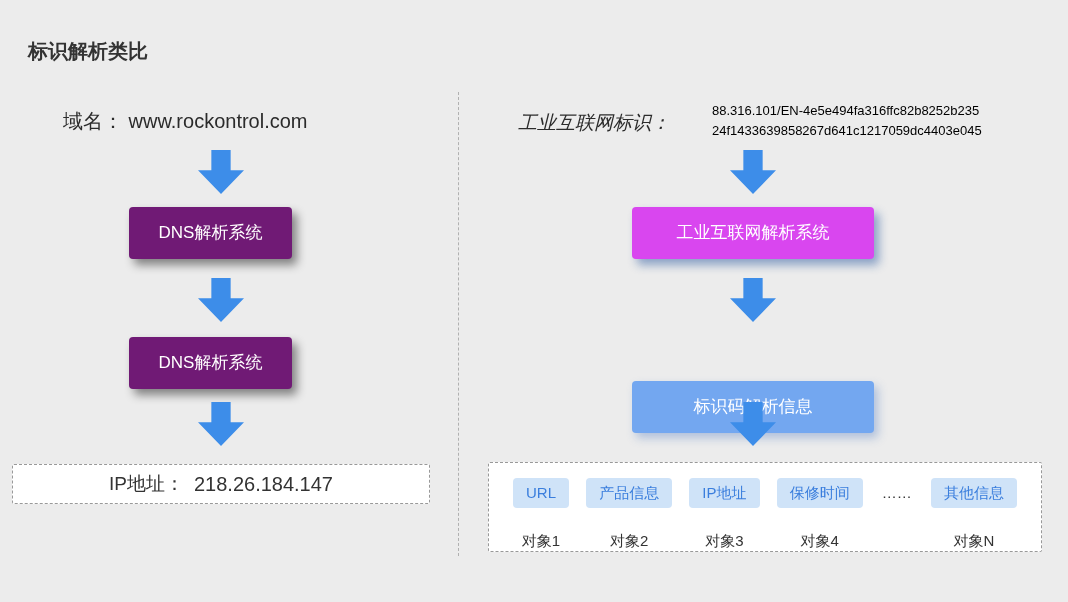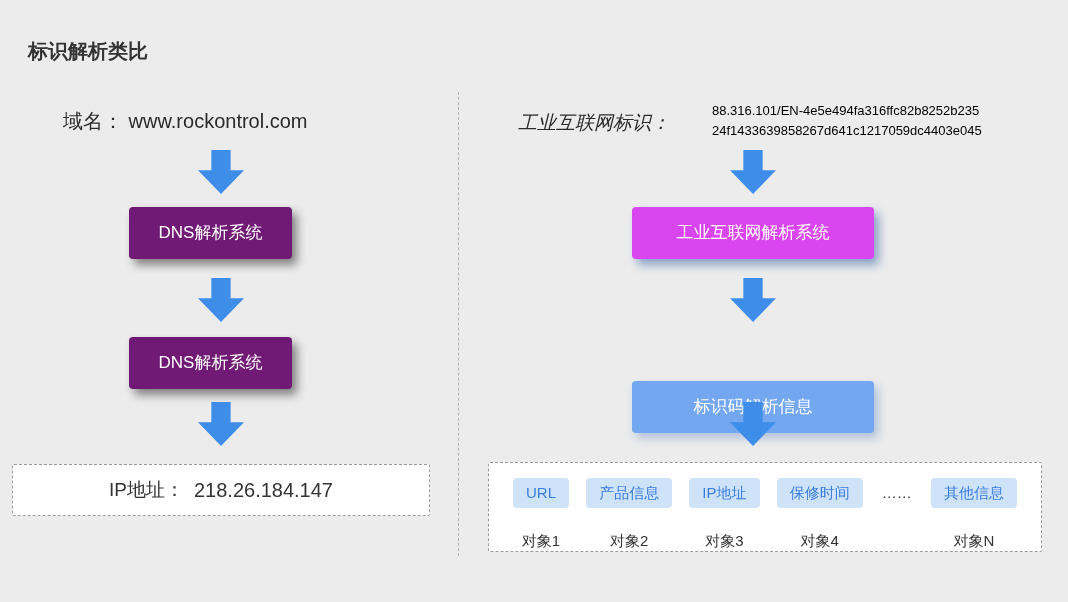--- a/index.html
+++ b/index.html
@@ -76,21 +76,21 @@
   .box-r2 { top:337px; }
   
   .dashed {
     position:absolute;
     background:#ffffff;
     border:1px dashed #999;
     border-radius:2px;
     box-sizing:border-box;
   }
   .dashed-left {
-    left:12px; top:464px; width:418px; height:52px;
+    left:12px; top:464px; width:418px; height:40px;
     display:flex; align-items:center; justify-content:center;
     font-size:19px; color:#333; white-space:nowrap;
   }
   .dashed-left .val { margin-left:10px; font-size:20px; }
   .dashed-right {
     left:488px; top:462px; width:554px; height:90px;
     display:flex; justify-content:space-between;
     padding:15px 24px 0 24px;
   }
   .chip-col {

